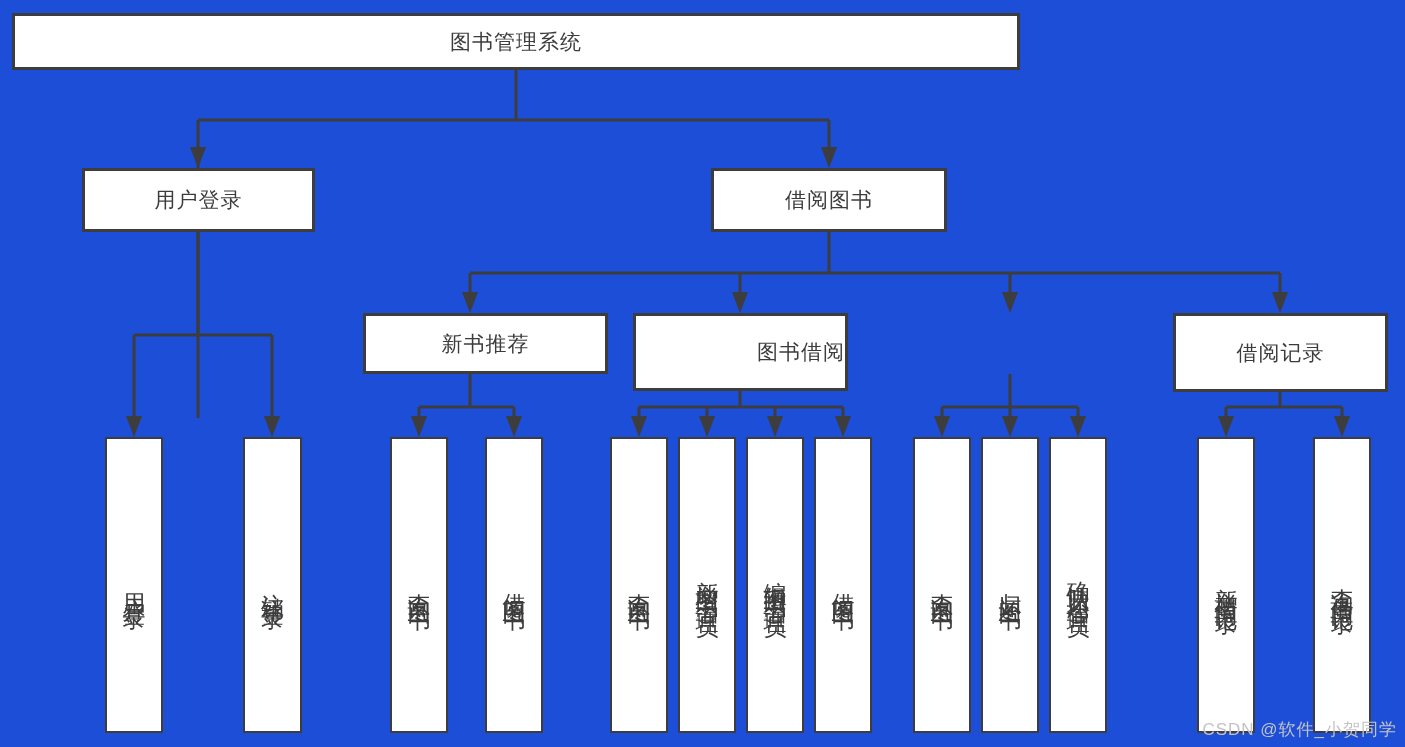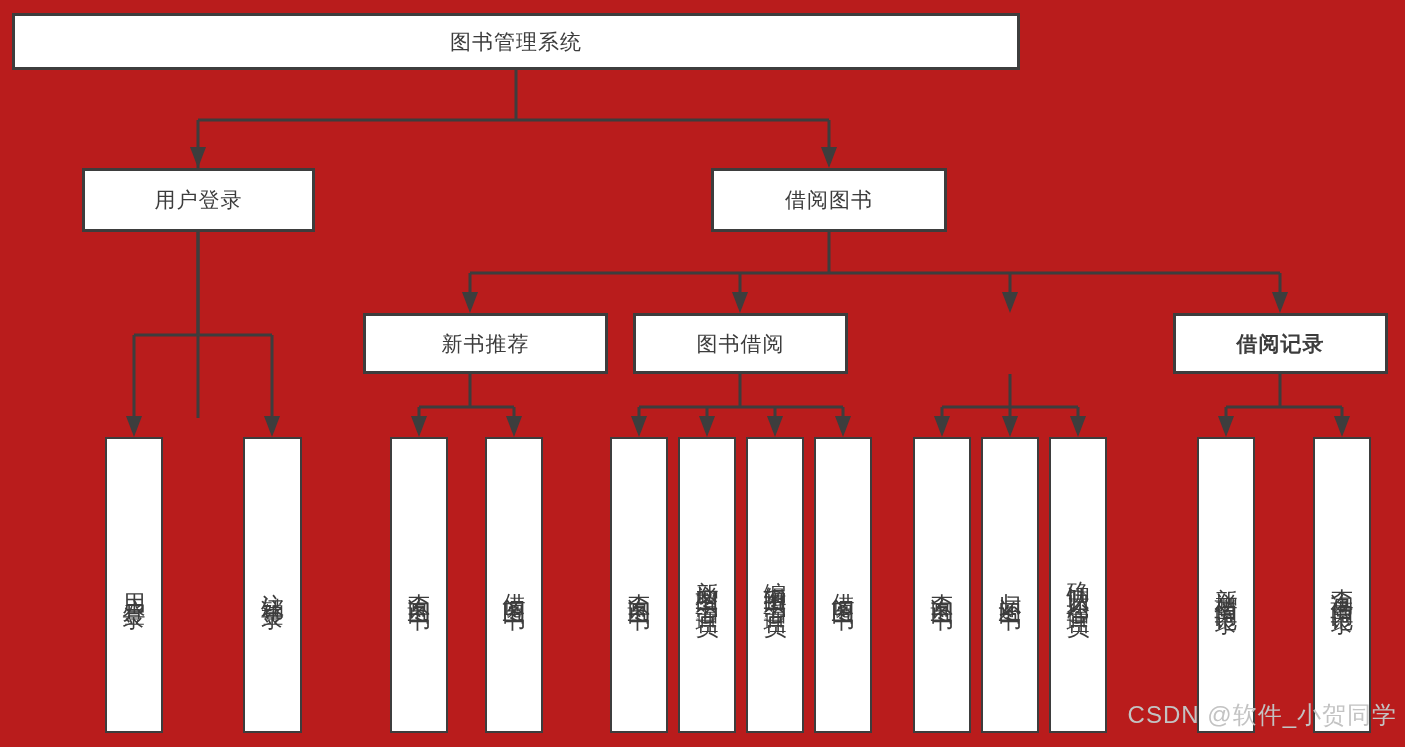--- a/index.html
+++ b/index.html
@@ -4,21 +4,21 @@
 <style>
   html, body {
     margin: 0;
     padding: 0;
     background: #ffffff;
   }
   .stage {
     position: relative;
     width: 1405px;
     height: 747px;
-    background: #b91c1c;
+    background: #1d4ed8;
     font-family: "Liberation Sans", sans-serif;
     overflow: hidden;
   }
   .wires {
     position: absolute;
     left: 0;
     top: 0;
     z-index: 1;
   }
   .node {
@@ -42,22 +42,22 @@
     writing-mode: vertical-rl;
     text-orientation: mixed;
     font-size: 23px;
     letter-spacing: 5px;
     border-width: 2.5px;
     line-height: 1;
   }
   .watermark {
     position: absolute;
     right: 8px;
-    bottom: 16px;
-    font-size: 24px;
+    bottom: 6px;
+    font-size: 17px;
     color: #c3c3c3;
     letter-spacing: 1px;
     z-index: 3;
     white-space: nowrap;
   }
 </style>
 </head>
 <body>
 
 <div class="stage">
@@ -112,24 +112,24 @@
   <div class="node hnode" style="left:82px; top:168px; width:233px; height:64px;">
     <span>用户登录</span>
   </div>
   <div class="node hnode" style="left:711px; top:168px; width:236px; height:64px;">
     <span>借阅图书</span>
   </div>
 
   <div class="node hnode" style="left:363px; top:313px; width:245px; height:61px;">
     <span>新书推荐</span>
   </div>
-  <div class="node hnode" style="left:633px; top:313px; width:215px; height:61px;">
+  <div class="node hnode" style="left:633px; top:313px; width:215px; height:78px;justify-content:flex-end;">
     <span>图书借阅</span>
   </div>
-  <div class="node hnode" style="left:1173px; top:313px; width:215px; height:61px;font-weight:bold;">
+  <div class="node hnode" style="left:1173px; top:313px; width:215px; height:79px;">
     <span>借阅记录</span>
   </div>
 
   <div class="node vnode" style="left:105px; top:437px; width:58px; height:296px;">
     <span>用户登录</span>
   </div>
   <div class="node vnode" style="left:243px; top:437px; width:59px; height:296px;">
     <span>注销登录</span>
   </div>
 

